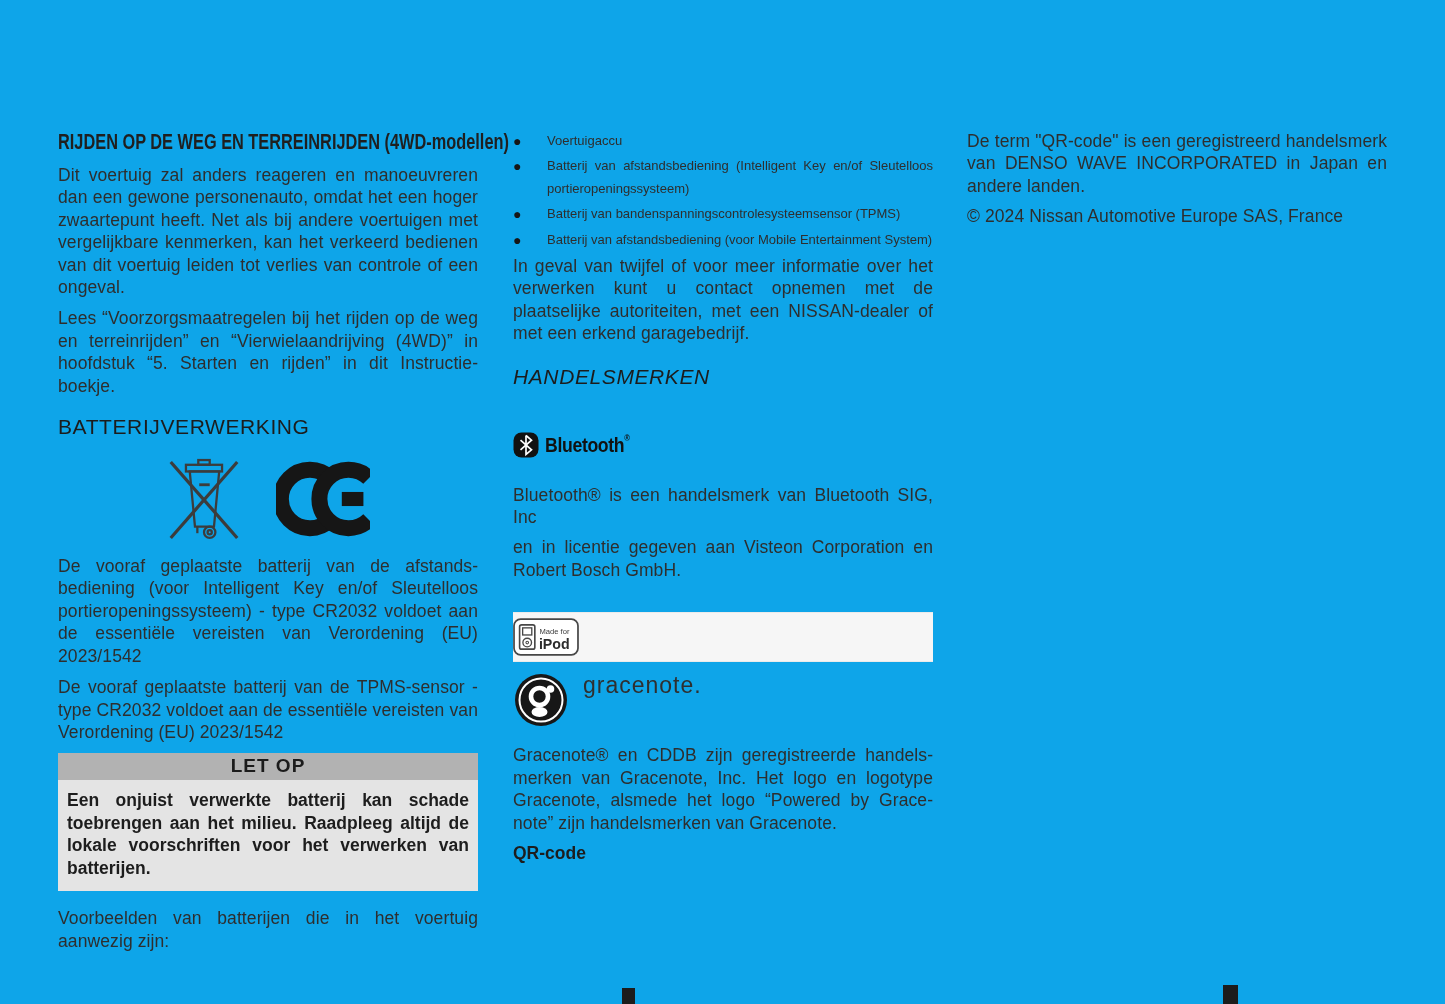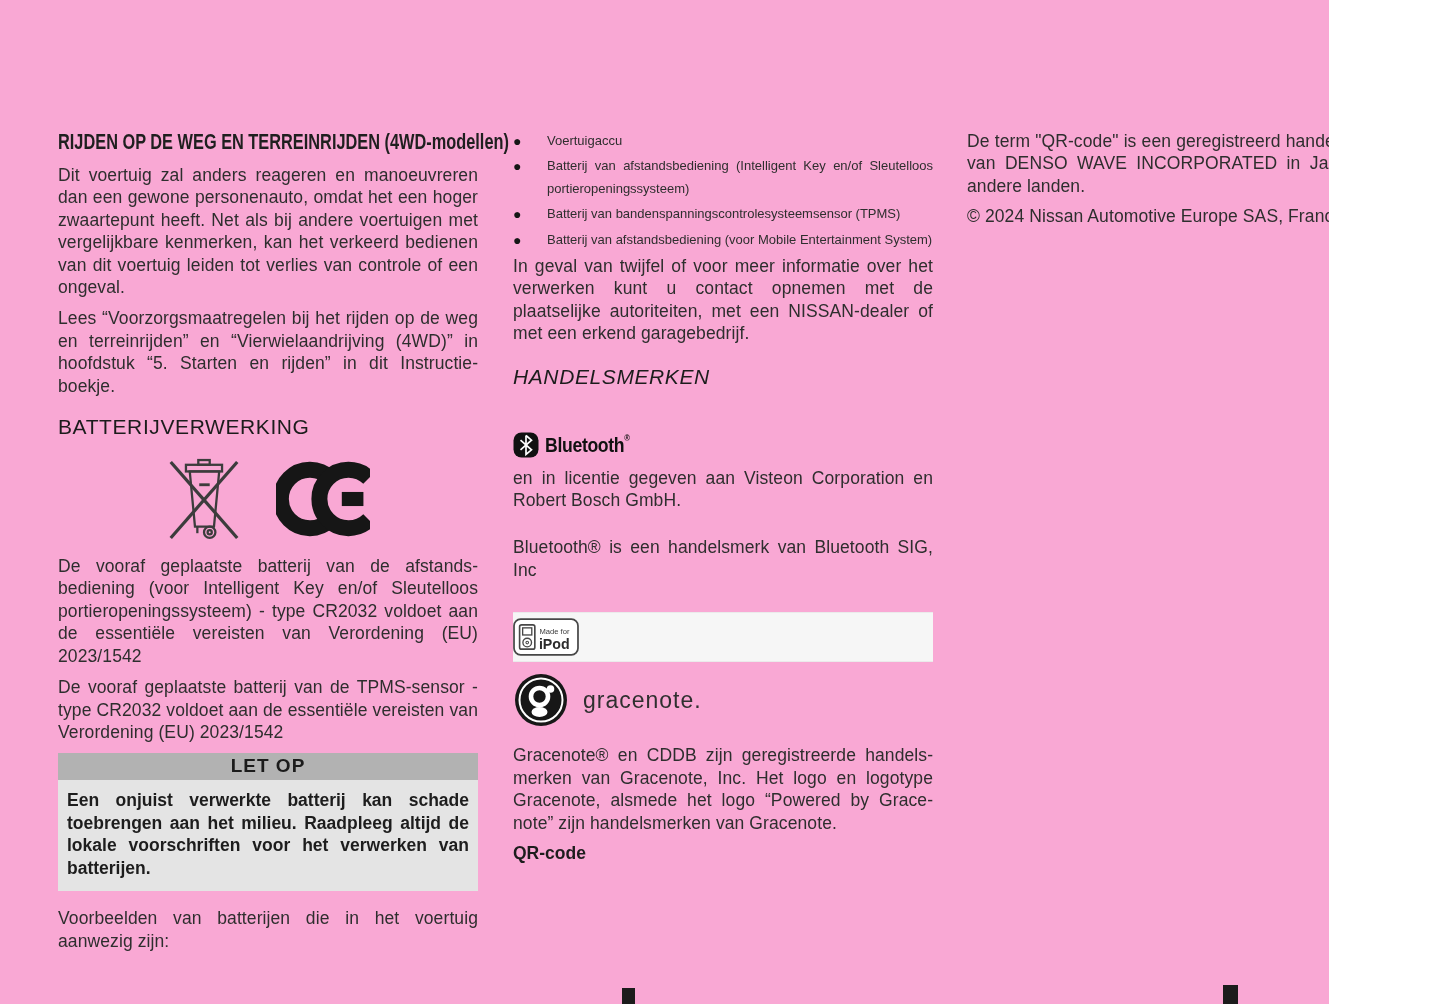--- a/index.html
+++ b/index.html
@@ -1,21 +1,21 @@
 <!DOCTYPE html>
 <html lang="nl"><head>
 <meta charset="utf-8">
 <style>
   * { margin: 0; padding: 0; box-sizing: border-box; }
   html, body { background: #ffffff; }
   .page {
     position: relative;
-    width: 1329px;
+    width: 1445px;
     height: 1004px;
-    background: #f9a8d4;
+    background: #0ea5e9;
     font-family: "Liberation Sans", sans-serif;
     color: #2e2e2e;
     overflow: hidden;
   }
   .col { position: absolute; top: 130px; width: 420px; }
   .col-left   { left: 58px; }
   .col-middle { left: 513px; }
   .col-right  { left: 967px; }
 
   p.body {
@@ -130,21 +130,20 @@
     border-bottom: 1px solid #ebebeb;
     display: flex;
     align-items: center;
     text-align: center;
   }
 
   
   .gn-logo {
     margin-top: 10px;
     display: flex;
-    align-items: center;
     height: 56px;
   }
   .gn-word {
     margin-left: 14px;
     font-size: 23px;
     color: #2f2f2f;
     letter-spacing: 1px;
   }
 
   .bold-label {
@@ -239,22 +238,22 @@
       <svg width="26" height="26" viewBox="0 0 26 26">
         <rect x="0.5" y="0.5" width="25" height="25" rx="8" fill="#111111"></rect>
         <g fill="none" stroke="#ffffff" stroke-width="1.7" stroke-linejoin="miter">
           <path d="M13 3.5 V22.5 L18.5 17.8 L7.5 8.2"></path>
           <path d="M13 3.5 L18.5 8.2 L7.5 17.8"></path>
         </g>
       </svg>
       <span class="bt-word"><span>Bluetooth</span><sup class="bt-reg">®</sup></span>
     </div>
 
+    <p class="body" style="margin-top:25px;">Bluetooth® is een handelsmerk van Bluetooth SIG, Inc</p>
     <p class="body mt8">en in licentie gegeven aan Visteon Corporation en Robert Bosch GmbH.</p>
-    <p class="body" style="margin-top:25px;">Bluetooth® is een handelsmerk van Bluetooth SIG, Inc</p>
 
     <div class="ipod-strip">
       <svg width="66" height="38" viewBox="0 0 130 74">
         <rect x="2" y="2" width="126" height="70" rx="13" fill="#ffffff" stroke="#474747" stroke-width="3.4"></rect>
         <rect x="13" y="13" width="30" height="48" rx="4" fill="none" stroke="#474747" stroke-width="3.2"></rect>
         <rect x="19" y="19" width="18" height="14" fill="none" stroke="#474747" stroke-width="2.6"></rect>
         <circle cx="28" cy="48" r="8.5" fill="none" stroke="#474747" stroke-width="2.6"></circle>
         <circle cx="28" cy="48" r="2.6" fill="none" stroke="#474747" stroke-width="2"></circle>
         <text x="52" y="31" font-size="15" fill="#3b3b3b">Made for</text>
         <text x="51" y="60" font-size="28" font-weight="bold" fill="#2c2c2c">iPod</text>

